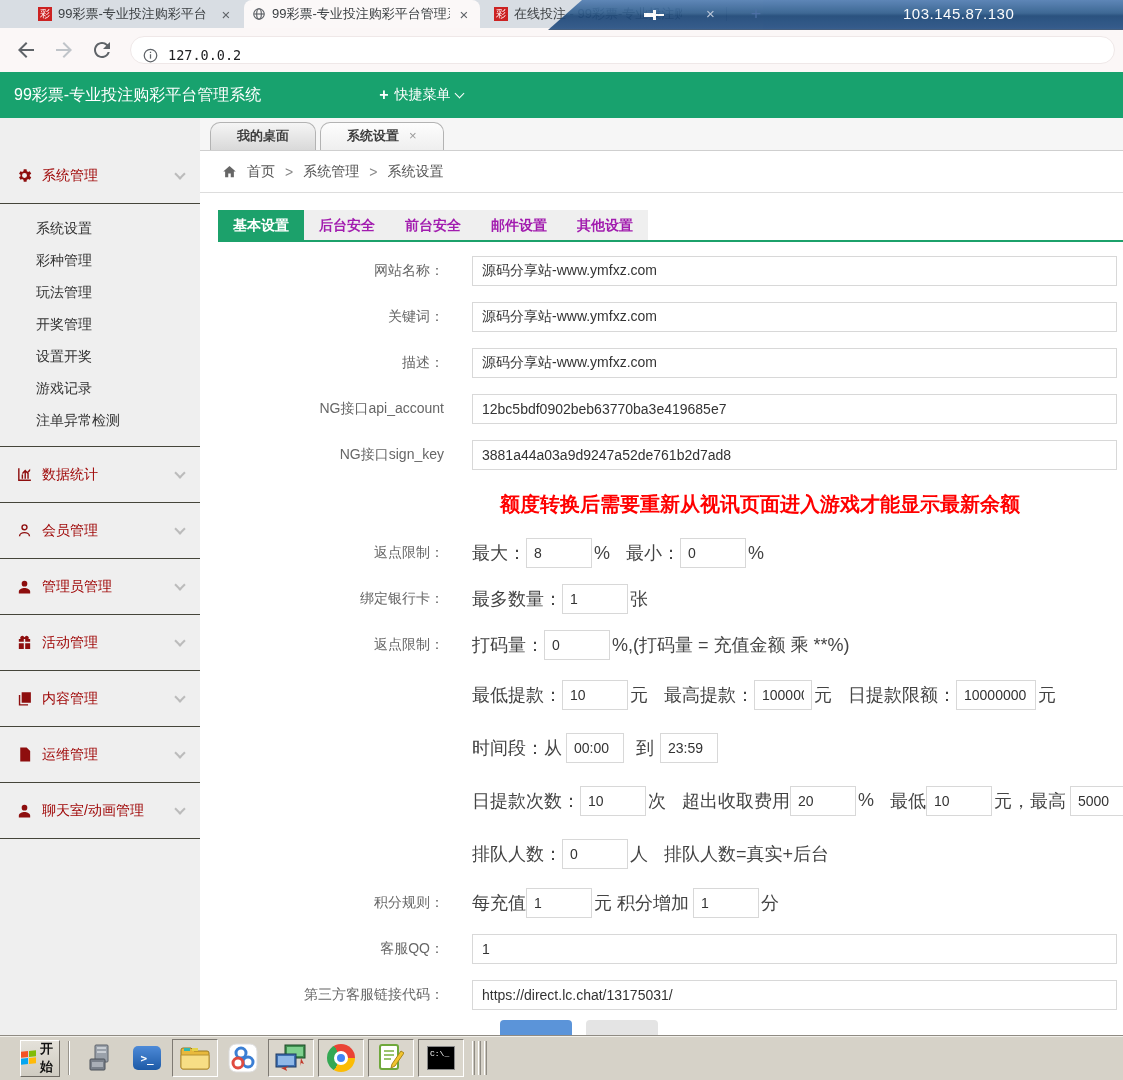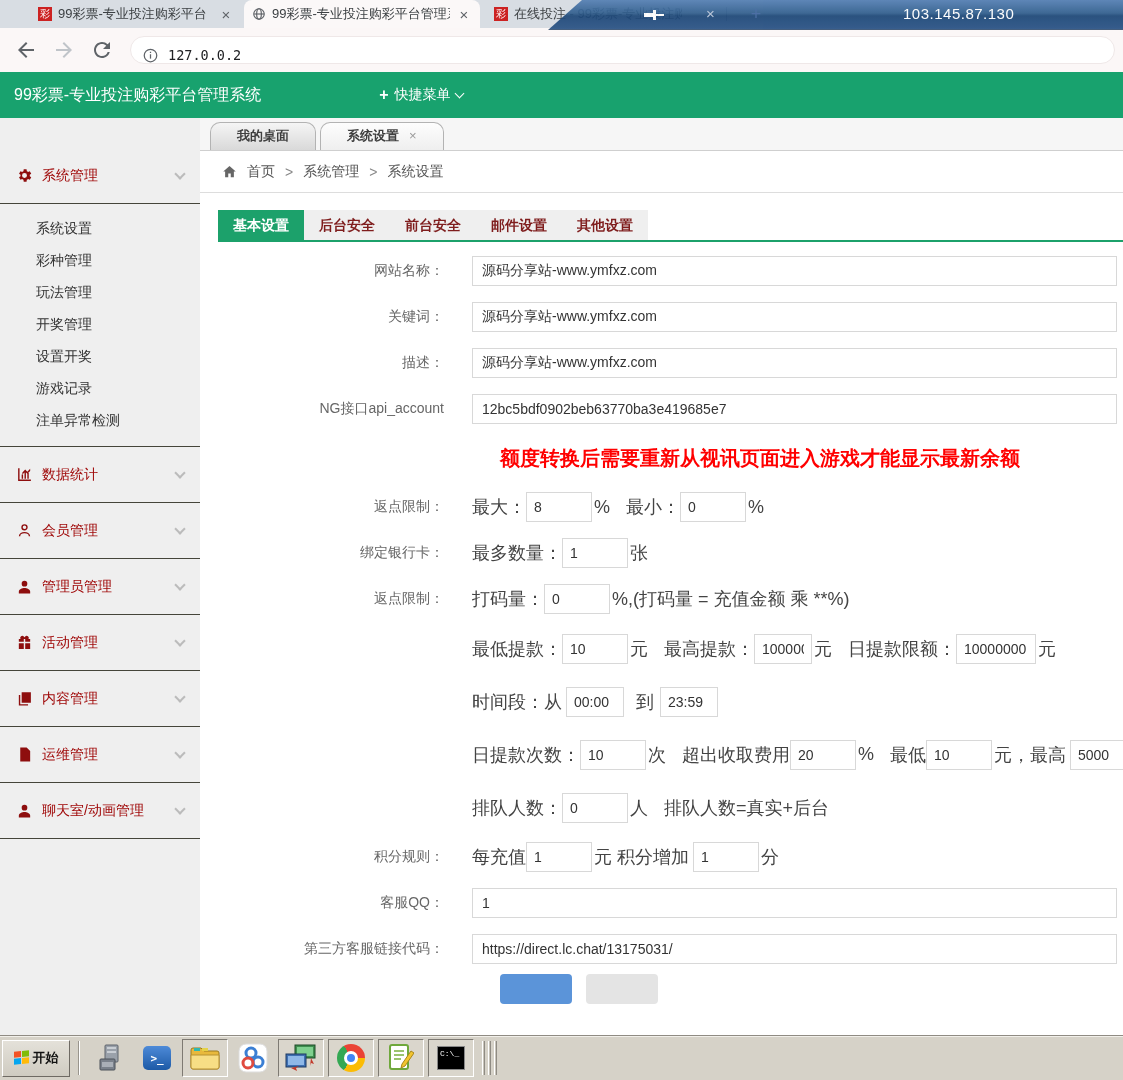--- a/index.html
+++ b/index.html
@@ -60,21 +60,21 @@
   .wtabbar { position:relative; height:33px; background:#F6F6F6; border-bottom:1px solid #CFCFCF; }
   .wtab { position:absolute; bottom:0; height:28px; line-height:26px; padding:0 26px; border:1px solid #B3B3B3; border-bottom:none; border-radius:10px 10px 0 0; background:linear-gradient(#F5F5F5,#D9D9D9); font-size:13px; font-weight:bold; color:#3F3F3F; }
   .wtab.active { background:linear-gradient(#FDFDFD,#EFEFEF); }
   .wtab .wclose { font-weight:normal; color:#9A9A9A; margin-left:10px; font-size:13px; }
   .crumbs { height:42px; display:flex; align-items:center; border-bottom:1px solid #DDD; padding-left:22px; font-size:14px; color:#555; gap:10px; }
   .crumbs .home { width:15px; height:15px; color:#666; }
   .crumbs .sep { color:#888; }
 
   
   .stabs { position:absolute; left:18px; top:92px; height:30px; display:flex; background:#EFEFEF; }
-  .stab { width:86px; height:30px; line-height:30px; text-align:center; font-size:14px; font-weight:bold; color:#7f1d1d; cursor:pointer; }
+  .stab { width:86px; height:30px; line-height:30px; text-align:center; font-size:14px; font-weight:bold; color:#a21caf; cursor:pointer; }
   .stab.active { background:#1CA16B; color:#fff; }
   .greenline { position:absolute; left:18px; top:122px; width:905px; height:2px; background:#1CA16B; }
 
   
   .formarea { position:absolute; left:0; top:130px; width:923px; }
   .frow { display:flex; align-items:center; height:46px; }
   .frow.tall { height:53px; }
   .flabel { width:272px; text-align:right; padding-right:28px; font-size:14px; color:#666; flex:none; white-space:nowrap; }
   .fwide { width:645px; height:30px; border:1px solid #D8D8D8; padding:0 9px; font-size:14px; color:#333; background:#fff; font-family:"Liberation Sans",sans-serif; }
   .fsmall { width:66px; height:30px; border:1px solid #D8D8D8; padding:0 7px; font-size:14px; color:#333; background:#fff; font-family:"Liberation Sans",sans-serif; }
@@ -82,21 +82,21 @@
   .seg { font-size:18px; color:#444; white-space:nowrap; }
   .gap4 { margin:0 4px 0 2px; } .gap10 { margin-left:12px; }
   .warnrow { height:52px; display:flex; align-items:center; }
   .warntext { margin-left:300px; color:#F00; font-size:20px; font-weight:bold; white-space:nowrap; }
   .btnrow { display:flex; margin-top:2px; margin-left:300px; gap:14px; }
   .btn-blue { width:72px; height:30px; background:#5B94D9; border-radius:4px; border:none; }
   .btn-gray { width:72px; height:30px; background:#E4E4E4; border-radius:4px; border:none; }
 
   
   .taskbar { position:absolute; left:0; bottom:0; width:1123px; height:45px; background:#D6D2C8; border-top:1px solid #8F8B83; box-shadow:inset 0 1px 0 #F2F0EA; display:flex; align-items:center; z-index:90; }
-  .startbtn { width:68px; height:37px; margin-left:2px; background:linear-gradient(#E4E1D9,#CFCBC1); border:1px solid; border-color:#FFF #6E6A63 #6E6A63 #FFF; display:flex; align-items:center; justify-content:center; gap:4px; font-size:13px; font-weight:bold; color:#111; }
+  .startbtn { width:40px; height:37px; margin-left:20px; background:linear-gradient(#E4E1D9,#CFCBC1); border:1px solid; border-color:#FFF #6E6A63 #6E6A63 #FFF; display:flex; align-items:center; justify-content:center; gap:4px; font-size:13px; font-weight:bold; color:#111; }
   .winflag { width:15px; height:14px; display:grid; grid-template-columns:7px 7px; grid-template-rows:6px 6px; gap:1px; transform:skewY(-6deg); }
   .winflag i { display:block; }
   .tb-sep { width:2px; height:34px; border-left:1px solid #99958D; border-right:1px solid #FFF; margin:0 8px; }
   .qicon { width:34px; height:34px; display:flex; align-items:center; justify-content:center; margin:0 6px; }
   .tbtn { width:46px; height:38px; display:flex; align-items:center; justify-content:center; margin:0 2px; border:1px solid; border-color:#7E7A73 #FFF #FFF #7E7A73; background:#DAD6CC; }
   .grips { display:flex; gap:3px; margin-left:6px; }
   .grips i { width:3px; height:34px; background:#C9C5BB; border-left:1px solid #FFF; border-right:1px solid #8F8B83; }
 
   .chrome-ball { width:28px; height:28px; border-radius:50%; position:relative; background:conic-gradient(from -30deg,#EA4335 0 120deg,#FBBC05 120deg 240deg,#34A853 240deg 360deg); }
   .chrome-ball::after { content:""; position:absolute; inset:7px; background:#4285F4; border:3px solid #FFF; border-radius:50%; }
@@ -282,20 +282,24 @@
           <input class="fwide" readonly="" value="源码分享站-www.ymfxz.com" style="">
         </div>
         <div class="frow">
           <div class="flabel">描述：</div>
           <input class="fwide" readonly="" value="源码分享站-www.ymfxz.com" style="">
         </div>
         <div class="frow">
           <div class="flabel">NG接口api_account</div>
           <input class="fwide" readonly="" value="12bc5bdf0902beb63770ba3e419685e7" style="">
         </div>
+        <div class="frow">
+          <div class="flabel">NG接口sign_key</div>
+          <input class="fwide" readonly="" value="3881a44a03a9d9247a52de761b2d7ad8" style="">
+        </div>
 
         <div class="warnrow">
           <span class="warntext">额度转换后需要重新从视讯页面进入游戏才能显示最新余额</span>
         </div>
 
         <div class="frow">
           <div class="flabel">返点限制：</div>
           <span class="seg">最大：</span>
           <input class="fsmall" readonly="" value="8" style="">
           <span class="seg gap4">%</span>

